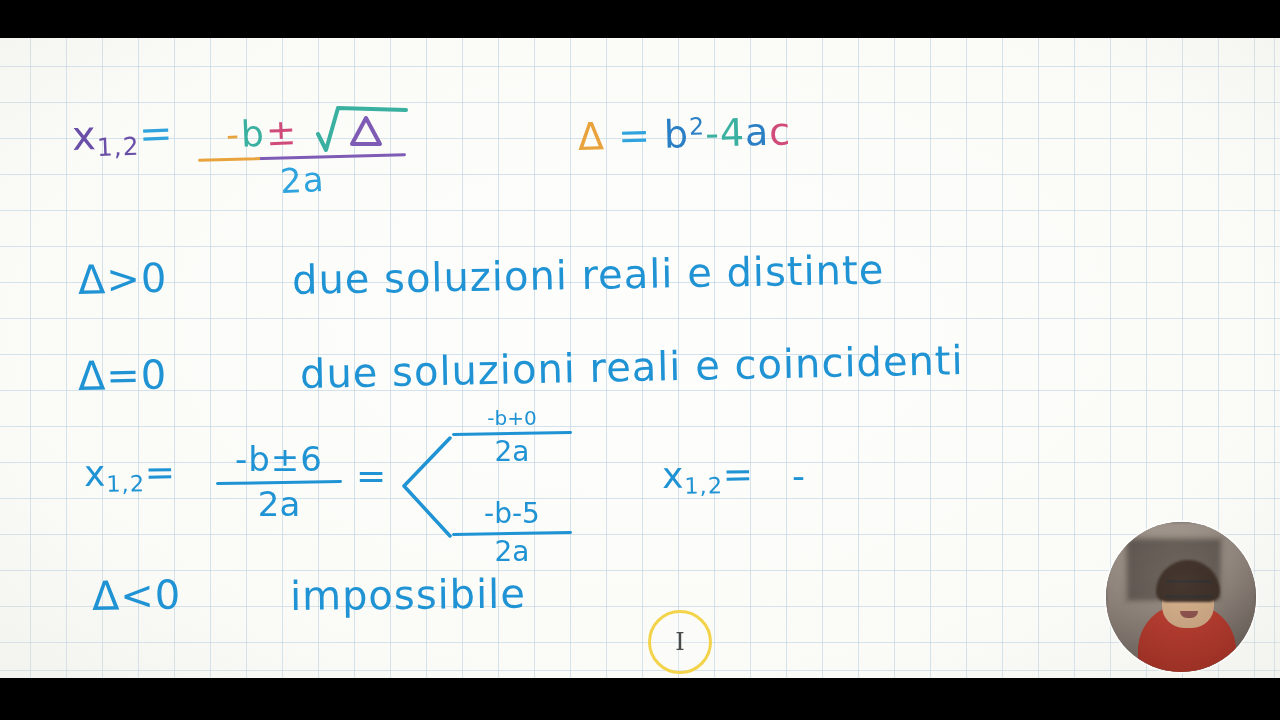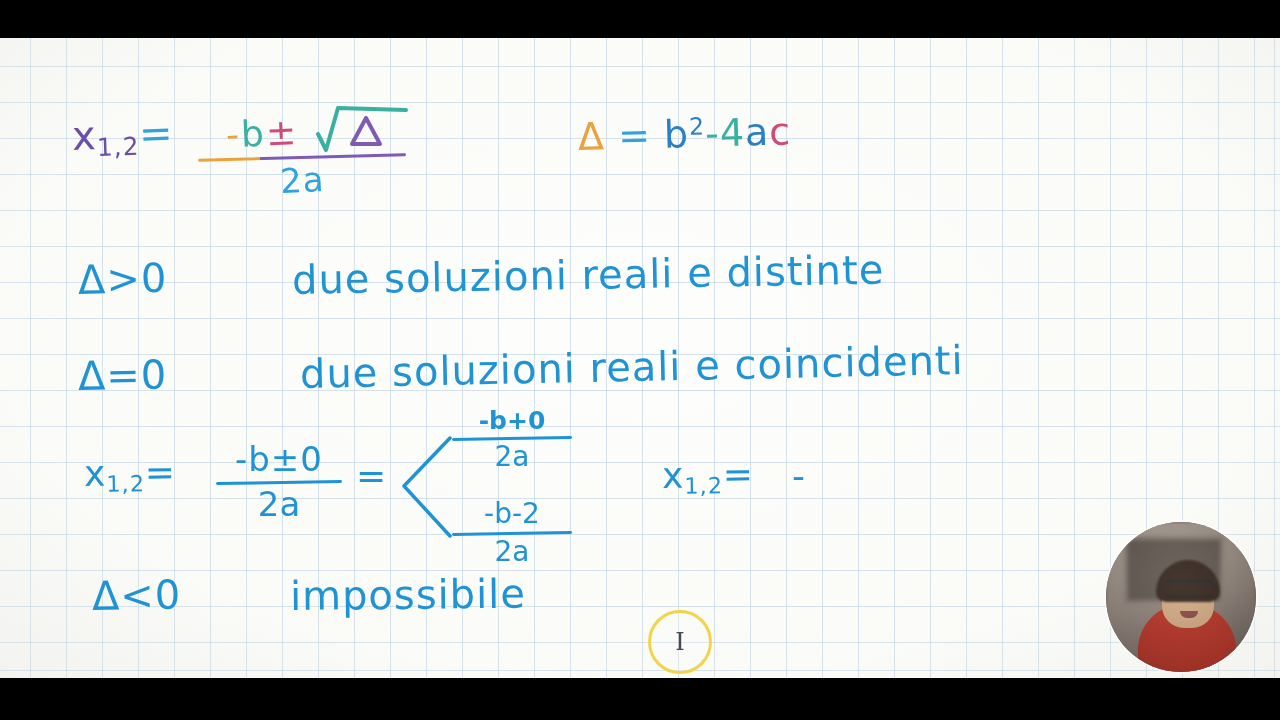--- a/index.html
+++ b/index.html
@@ -171,21 +171,21 @@
   #brace {
     position: absolute;
     left: 398px;
     top: 394px;
     width: 56px;
     height: 110px;
     z-index: 6;
   }
 
   #frac3 { left: 452px; top: 370px; width: 120px; z-index: 6; }
-  #frac3 .num { font-size: 25px; color: #1f93d4; font-weight: bold; }
+  #frac3 .num { font-size: 20px; color: #1f93d4; }
   #frac3 .bar-line { height: 2.5px; background: #1f93d4; border-radius: 2px; margin: 4px 0 3px 0; transform: rotate(-1deg); }
   #frac3 .den { font-size: 28px; color: #1f93d4; }
 
   #frac4 { left: 452px; top: 462px; width: 120px; z-index: 6; }
   #frac4 .num { font-size: 28px; color: #1f93d4; }
   #frac4 .bar-line { height: 2.5px; background: #1f93d4; border-radius: 2px; margin: 4px 0 3px 0; transform: rotate(-1deg); }
   #frac4 .den { font-size: 28px; color: #1f93d4; }
 
   
   #res-lhs { left: 662px; top: 420px; font-size: 36px; transform: rotate(-1deg); }
@@ -343,41 +343,41 @@
     <div class="hand" id="c1-text">due soluzioni reali e distinte</div>
 
     <div class="hand" id="c2-cond">Δ=0</div>
     <div class="hand" id="c2-text">due soluzioni reali e coincidenti</div>
 
     <div class="hand" id="d0-lhs">
       <span>x</span><span class="sub">1,2</span><span>=</span>
     </div>
 
     <div class="fraction" id="frac2">
-      <span class="num">-b±0</span>
+      <span class="num">-b±6</span>
       <div class="bar-line"></div>
       <span class="den">2a</span>
     </div>
 
     <div class="hand" id="d0-eq">=</div>
 
     <div id="brace">
       <svg width="56" height="110" viewBox="0 0 56 110">
         <path d="M52 6 L6 54 L52 104" stroke="#1f93d4" stroke-width="3.5" fill="none" stroke-linecap="round" stroke-linejoin="round"></path>
       </svg>
     </div>
 
     <div class="fraction" id="frac3">
       <span class="num">-b+0</span>
       <div class="bar-line"></div>
       <span class="den">2a</span>
     </div>
 
     <div class="fraction" id="frac4">
-      <span class="num">-b-2</span>
+      <span class="num">-b-5</span>
       <div class="bar-line"></div>
       <span class="den">2a</span>
     </div>
 
     <div class="hand" id="res-lhs">
       <span>x</span><span class="sub">1,2</span><span>=</span>
     </div>
     <div class="hand" id="res-minus">-</div>
 
     <div class="hand" id="c3-cond">Δ&lt;0</div>

